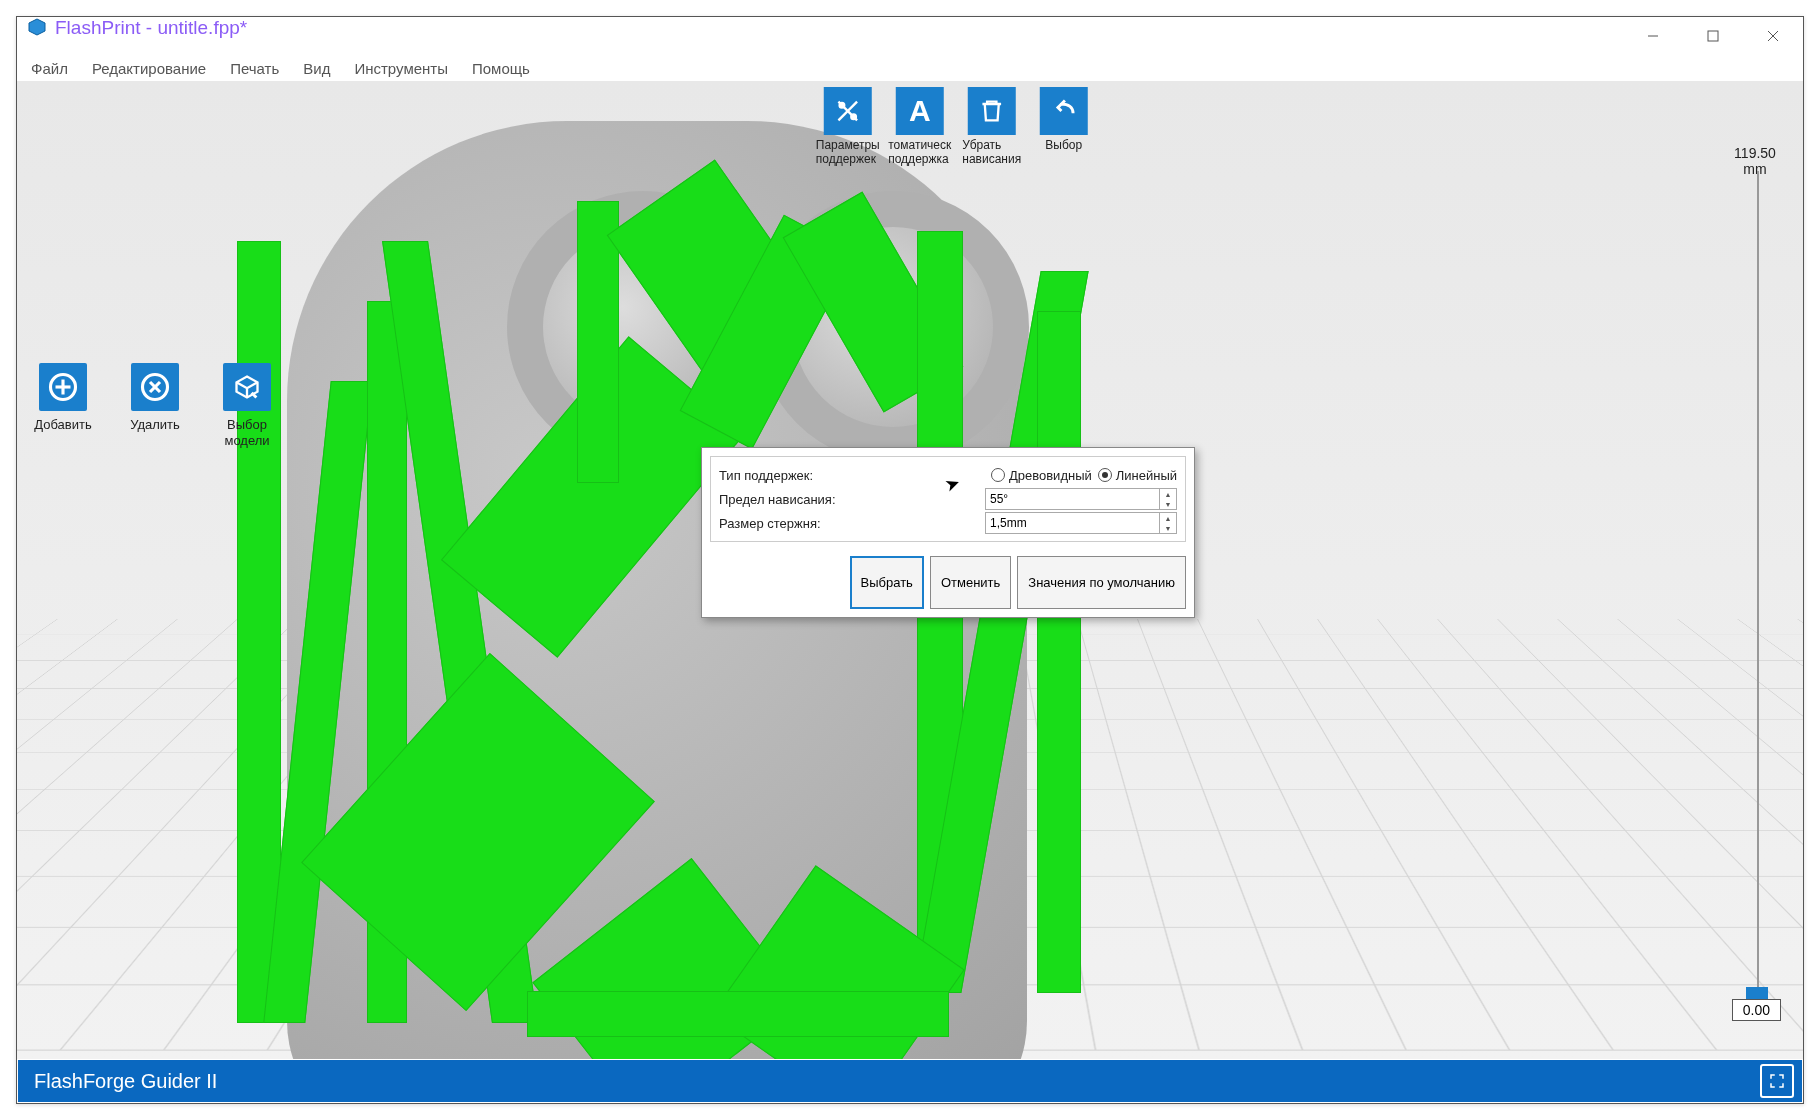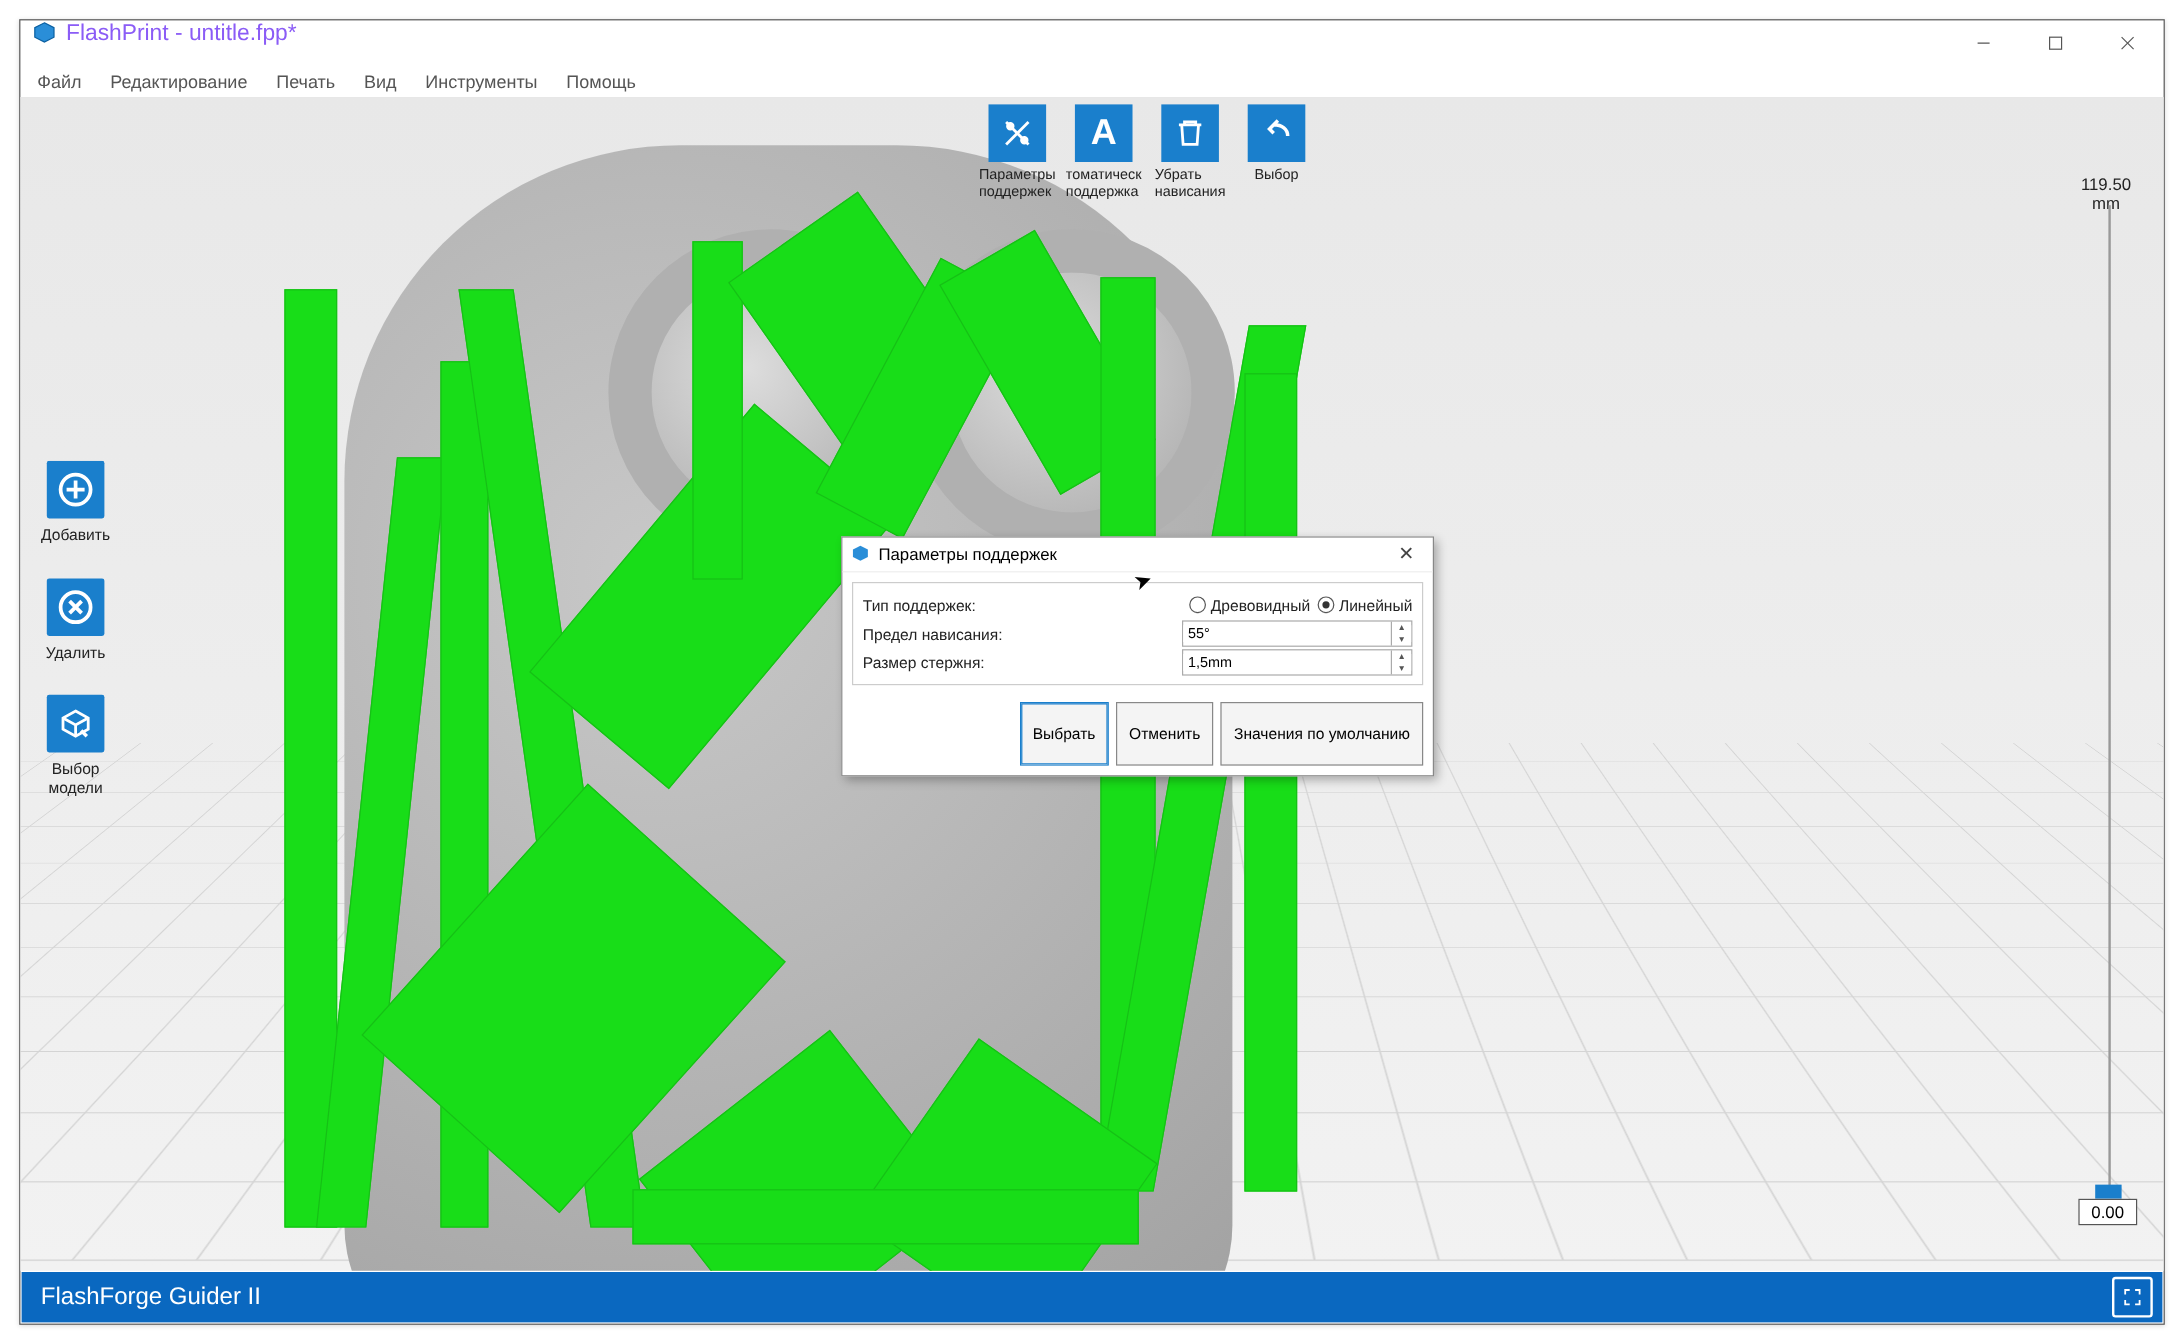--- a/index.html
+++ b/index.html
@@ -14,21 +14,21 @@
 .grid-floor{position:absolute;left:-200px;right:-200px;top:55%;bottom:-200px;background:repeating-linear-gradient(90deg,#d4d4d4 0,#d4d4d4 1px,transparent 1px,transparent 60px),repeating-linear-gradient(0deg,#d4d4d4 0,#d4d4d4 1px,transparent 1px,transparent 60px);transform:perspective(1400px) rotateX(67deg);transform-origin:top center}
 .model-placeholder{position:absolute;left:210px;top:40px;width:880px;height:1020px}
 .model-body{position:absolute;left:60px;top:0;right:80px;bottom:0;border-radius:280px 280px 120px 120px;background:radial-gradient(circle at 35% 35%,#c8c8c8,#a0a0a0);}
 .model-eye{position:absolute;top:70px;width:200px;height:200px;border-radius:50%;border:36px solid #b0b0b0;background:radial-gradient(circle at 40% 40%,#ddd,#aaa)}
 .model-eye.l{left:280px}.model-eye.r{left:530px}
 .support{position:absolute;background:#18dd18;border:1px solid #16c016}
 .toolbar-row{position:absolute;top:6px;left:50%;transform:translateX(-34%);display:flex;gap:2px}
 .tb-item{display:flex;flex-direction:column;align-items:center;width:70px}
 .tb-btn{width:48px;height:48px;background:#1a7fcc;display:flex;align-items:center;justify-content:center;color:#fff}
 .tb-label{font-size:12px;color:#222;text-align:left;line-height:1.15;margin-top:4px;white-space:pre}
-.left-tools{position:absolute;left:14px;top:303px;display:flex;flex-direction:column;gap:28px}
+.left-tools{position:absolute;left:14px;top:282px;display:flex;gap:28px}
 .lt-item{display:flex;flex-direction:column;align-items:center;width:64px}
 .lt-btn{width:48px;height:48px;background:#1a7fcc;border-radius:2px;display:flex;align-items:center;justify-content:center;color:#fff}
 .lt-label{font-size:13px;text-align:center;color:#222;margin-top:6px;white-space:pre;line-height:1.2}
 .ruler{position:absolute;right:26px;top:64px;width:44px;text-align:center;font-size:14px;color:#222}
 .ruler-line{position:absolute;right:44px;top:90px;bottom:66px;width:2px;background:#999}
 .ruler-thumb{position:absolute;right:35px;bottom:60px;width:22px;height:12px;background:#1a7fcc}
 .ruler-low{position:absolute;right:22px;bottom:38px;font-size:14px;padding:2px 10px;border:1px solid #555;background:#fff}
 .statusbar{position:absolute;left:1px;right:1px;bottom:1px;height:42px;background:#0a68c0;color:#fff;display:flex;align-items:center;padding:0 16px;font-size:20px}
 .status-fs{position:absolute;right:8px;width:30px;height:30px;border:2px solid #fff;border-radius:3px;display:flex;align-items:center;justify-content:center}
 .dialog{position:absolute;left:684px;top:430px;width:492px;background:#fff;border:1px solid #888;box-shadow:3px 3px 8px rgba(0,0,0,.3);font-size:14px}
@@ -198,27 +198,20 @@
   <div class="statusbar">
     <span>FlashForge Guider II</span>
     <div class="status-fs">
       <svg width="18" height="18" viewBox="0 0 24 24" fill="none" stroke="#fff" stroke-width="2">
           <path d="M4 9V4h5M20 9V4h-5M4 15v5h5M20 15v5h-5"></path>
         </svg>
     </div>
   </div>
 
   <div class="dialog">
-    <div class="dlg-title">
-      <span><svg width="14" height="14" viewBox="0 0 18 18">
-            <polygon points="9,1 17,5 17,13 9,17 1,13 1,5" fill="#2a8ed8"></polygon>
-          </svg></span>
-      <span>Параметры поддержек</span>
-      <span class="dlg-close">✕</span>
-    </div>
     <div class="dlg-body">
       <div class="dlg-row">
         <label>Тип поддержек:</label>
         <div class="controls">
           <span class="radio">
               <span class="r-ind"></span>
               <span>Древовидный</span>
             </span>
           <span class="radio sel">
               <span class="r-ind"></span>

